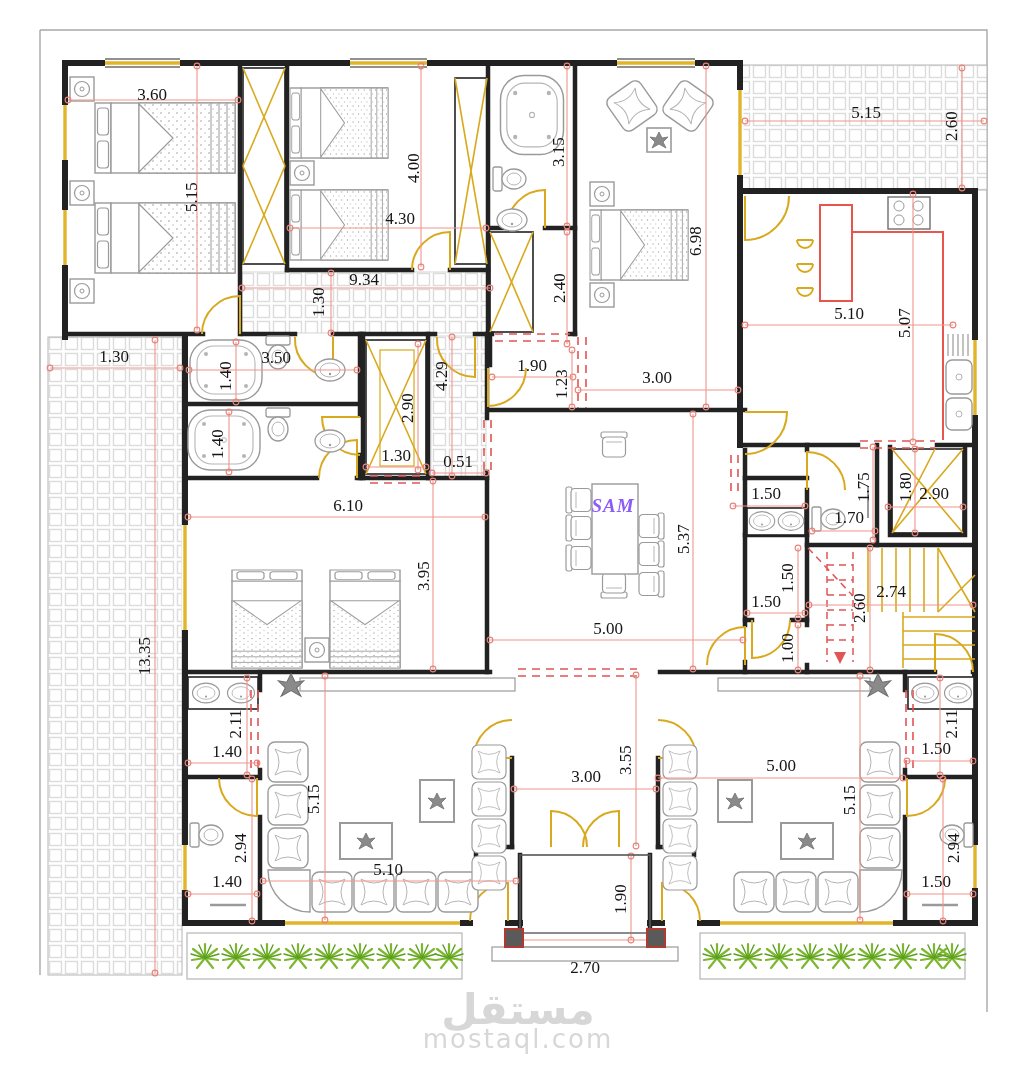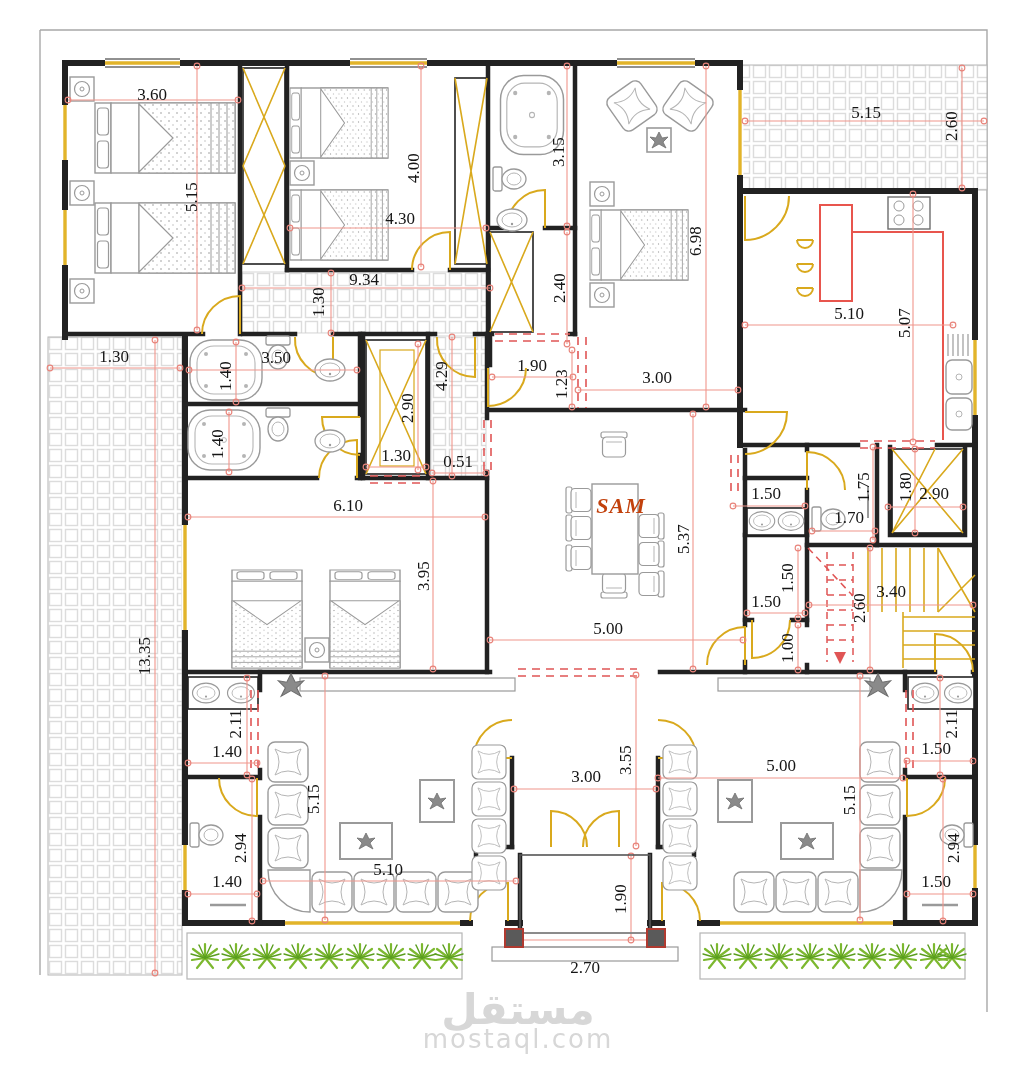--- a/index.html
+++ b/index.html
@@ -3,21 +3,21 @@
 <meta charset="utf-8">
 <style>
   html,body{margin:0;padding:0;background:#fff;}
   #stage{position:relative;width:1036px;height:1068px;background:#fff;overflow:hidden;
          font-family:"Liberation Serif",serif;}
   #plan-svg{position:absolute;left:0;top:0;}
   #labels{position:absolute;left:0;top:0;width:100%;height:100%;pointer-events:none;}
   .dim{position:absolute;font-family:"Liberation Serif",serif;font-size:17px;color:#151515;
        white-space:nowrap;transform:translate(-50%,-50%);}
   .dim.v{transform:translate(-50%,-50%) rotate(-90deg);}
-  .dim.sam{color:#c2410c;font-style:italic;font-weight:bold;font-size:22px;letter-spacing:1px;margin-left:8px;}
+  .dim.sam{color:#8b5cf6;font-style:italic;font-weight:bold;font-size:19px;letter-spacing:1px;}
   .wm{position:absolute;left:518px;transform:translateX(-50%);color:#d7d7d7;text-align:center;}
   .wm-ar{top:985px;font-family:"DejaVu Sans",sans-serif;font-size:42px;font-weight:bold;}
   .wm-en{top:1024px;font-family:"DejaVu Sans",sans-serif;font-size:26px;letter-spacing:2px;}
 </style>
 </head>
 <body>
 
 <div id="stage">
 <svg id="plan-svg" width="1036" height="1068" viewBox="0 0 1036 1068">
   <defs>
@@ -597,21 +597,21 @@
       <span class="dim v" style="left: 684px; top: 539px;">5.37</span>
       <span class="dim" style="left: 608px; top: 629px;">5.00</span>
       <span class="dim" style="left: 766px; top: 494px;">1.50</span>
       <span class="dim" style="left: 849px; top: 518px;">1.70</span>
       <span class="dim v" style="left: 864px; top: 487px;">1.75</span>
       <span class="dim v" style="left: 906px; top: 487px;">1.80</span>
       <span class="dim" style="left: 934px; top: 494px;">2.90</span>
       <span class="dim" style="left: 766px; top: 602px;">1.50</span>
       <span class="dim v" style="left: 788px; top: 578px;">1.50</span>
       <span class="dim v" style="left: 860px; top: 608px;">2.60</span>
-      <span class="dim" style="left: 891px; top: 592px;">3.40</span>
+      <span class="dim" style="left: 891px; top: 592px;">2.74</span>
       <span class="dim v" style="left: 788px; top: 648px;">1.00</span>
       <span class="dim v" style="left: 236px; top: 724px;">2.11</span>
       <span class="dim" style="left: 227px; top: 752px;">1.40</span>
       <span class="dim v" style="left: 241px; top: 848px;">2.94</span>
       <span class="dim" style="left: 227px; top: 882px;">1.40</span>
       <span class="dim v" style="left: 314px; top: 799px;">5.15</span>
       <span class="dim" style="left: 388px; top: 870px;">5.10</span>
       <span class="dim" style="left: 586px; top: 777px;">3.00</span>
       <span class="dim v" style="left: 626px; top: 760px;">3.55</span>
       <span class="dim" style="left: 585px; top: 968px;">2.70</span>

